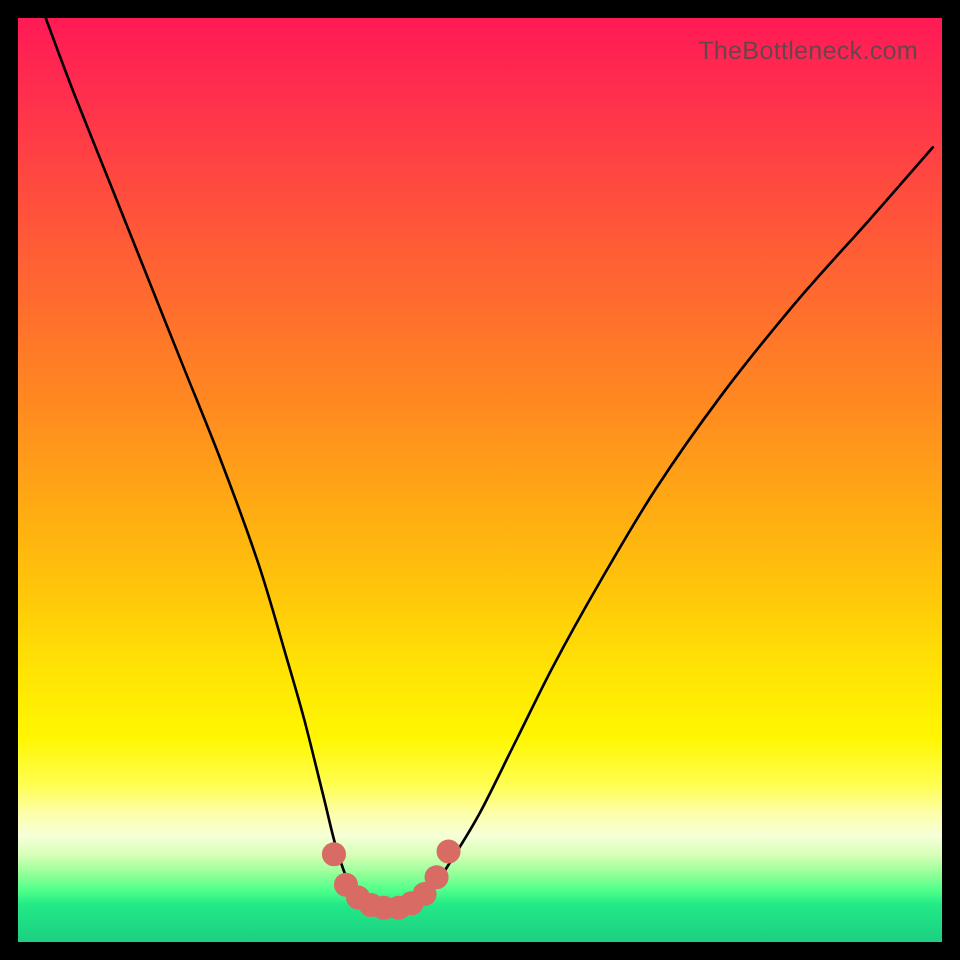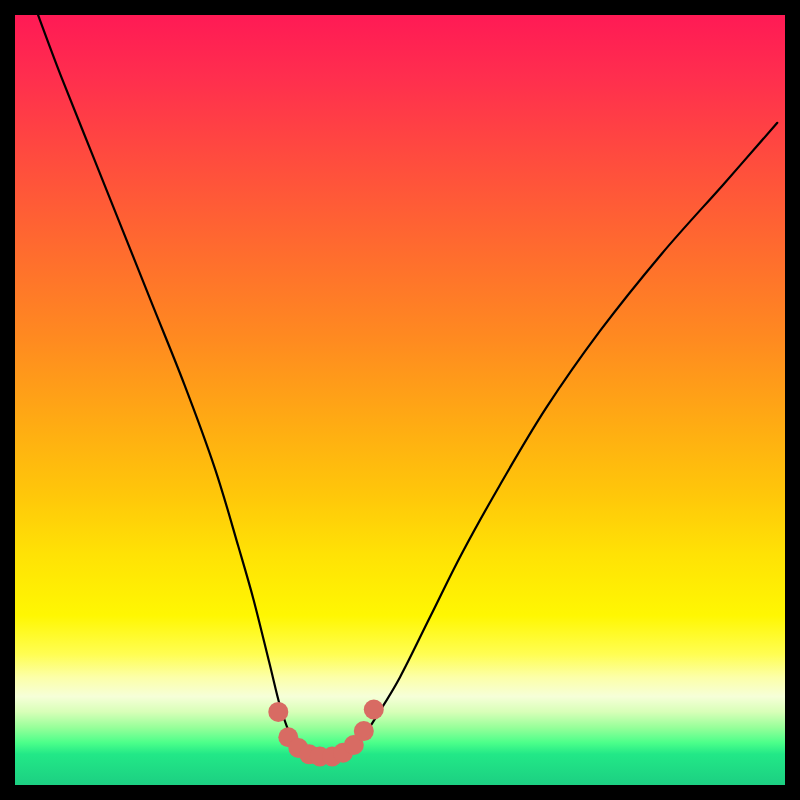--- a/index.html
+++ b/index.html
@@ -62,20 +62,21 @@
     width: 770px;
     height: 770px;
     z-index: 5;
   }
 </style>
 </head>
 <body>
 
 <div class="frame">
   <div class="plot-area">
+    <div class="watermark">TheBottleneck.com</div>
     <svg class="curve" viewBox="0 0 770 770" preserveAspectRatio="none">
       <path id="curve-path" fill="none" stroke="#000000" stroke-width="2.2" stroke-linecap="round" stroke-linejoin="round" d="M 23.1 0.0 C 26.9 10.3 37.2 38.5 46.2 61.6 C 55.2 84.7 66.7 112.9 77.0 138.6 C 87.3 164.3 97.5 189.9 107.8 215.6 C 118.1 241.3 128.3 266.9 138.6 292.6 C 148.9 318.3 159.1 342.6 169.4 369.6 C 179.7 396.5 191.2 427.4 200.2 454.3 C 209.2 481.3 216.9 509.5 223.3 531.3 C 229.7 553.1 233.6 566.0 238.7 585.2 C 243.8 604.5 249.6 628.8 254.1 646.8 C 258.6 664.8 261.8 680.2 265.6 693.0 C 269.5 705.8 273.3 716.1 277.2 723.8 C 281.1 731.5 284.9 736.0 288.8 739.2 C 292.6 742.4 295.8 742.4 300.3 743.0 C 304.8 743.7 310.6 743.7 315.7 743.0 C 320.8 742.4 326.0 742.4 331.1 739.2 C 336.2 736.0 341.4 730.2 346.5 723.8 C 351.6 717.4 355.5 711.0 361.9 700.7 C 368.3 690.4 376.0 678.9 385.0 662.2 C 394.0 645.5 405.5 621.1 415.8 600.6 C 426.1 580.1 435.0 560.8 446.6 539.0 C 458.1 517.2 471.0 494.1 485.1 469.7 C 499.2 445.3 514.6 418.4 531.3 392.7 C 548.0 367.0 566.0 341.4 585.2 315.7 C 604.5 290.0 626.3 263.1 646.8 238.7 C 667.3 214.3 689.1 191.2 708.4 169.4 C 727.6 147.6 753.3 118.1 762.3 107.8 "></path>
       <g id="marker-group">
           <circle cx="263.3" cy="696.9" r="10" fill="#d86b63"></circle>
           <circle cx="273.3" cy="722.3" r="10" fill="#d86b63"></circle>
           <circle cx="283.4" cy="733.0" r="10" fill="#d86b63"></circle>
           <circle cx="294.1" cy="739.2" r="10" fill="#d86b63"></circle>
           <circle cx="304.9" cy="741.5" r="10" fill="#d86b63"></circle>
           <circle cx="317.2" cy="741.5" r="10" fill="#d86b63"></circle>
           <circle cx="328.0" cy="737.7" r="10" fill="#d86b63"></circle>

